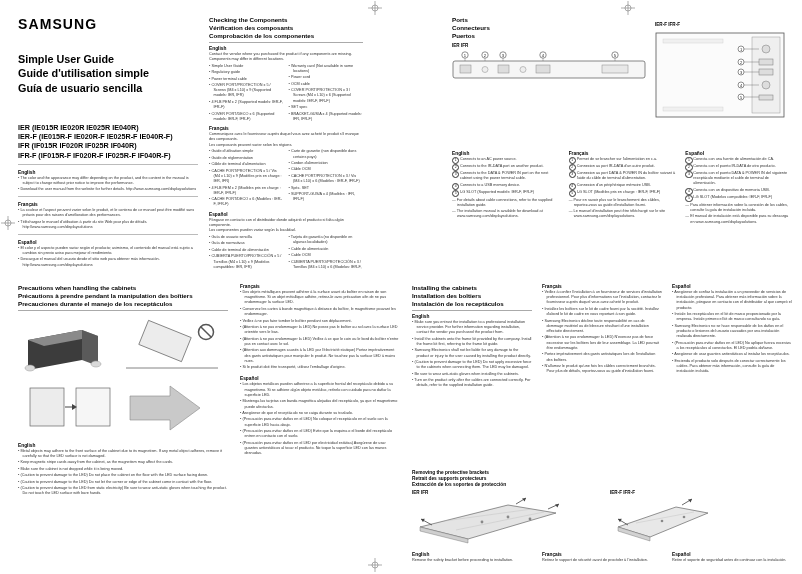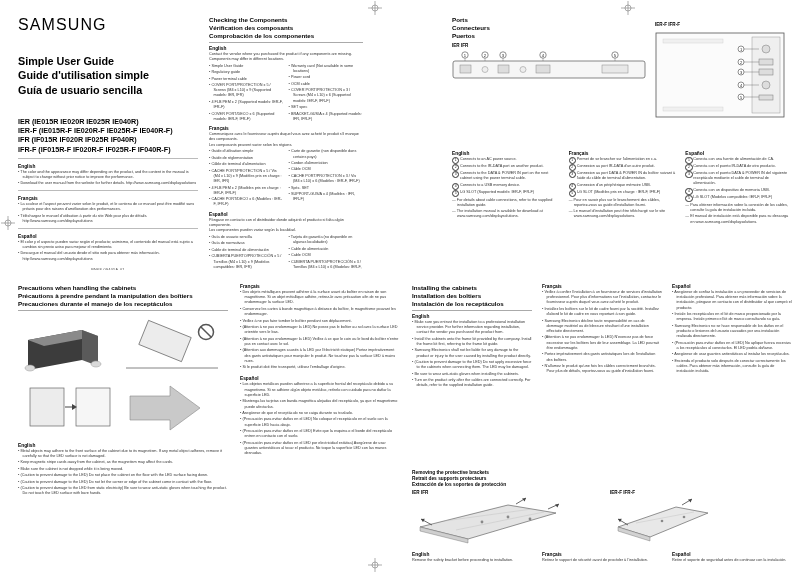--- a/index.html
+++ b/index.html
@@ -2,24 +2,24 @@
 <html><head>
 <meta charset="utf-8">
 <style>
   *{box-sizing:border-box;margin:0;padding:0}
   html,body{background:#fff}
   .page{position:relative;width:802px;height:574px;background:#ffffff;
         font-family:"Liberation Sans",sans-serif;color:#1a1a1a;overflow:hidden}
   .panel{position:absolute;overflow:hidden}
 
   
-  .logo{font-size:16px;font-weight:400;letter-spacing:1.1px;color:#000}
+  .logo{font-size:14px;font-weight:700;letter-spacing:1.1px;color:#000}
   .cover-title{font-size:10.8px;font-weight:700;line-height:1.32;color:#000}
   .cover-titles{margin-top:20px}
-  .models{margin-top:20px}
+  .models{margin-top:28px}
   .model-line{font-size:7.2px;font-weight:700;line-height:1.3;white-space:nowrap;color:#000}
   .sec-head div{font-size:6.2px;font-weight:700;line-height:1.25;color:#000}
   .sub-head div{font-size:4.8px;font-weight:700;line-height:1.25;color:#000}
   .lang-label{font-size:4.8px;font-weight:700;margin:3px 0 1px;color:#000}
   .tiny{font-size:3.8px;line-height:1.38;color:#333}
   .diag-label{font-size:4.6px;font-weight:700;color:#000}
   .rule{border-top:0.5px solid #aaa;margin:2.5px 0 3px}
   .doccode{font-size:3.8px;text-align:center;margin-top:6px;letter-spacing:.3px;color:#444}
 
   ul.b{list-style:none}

